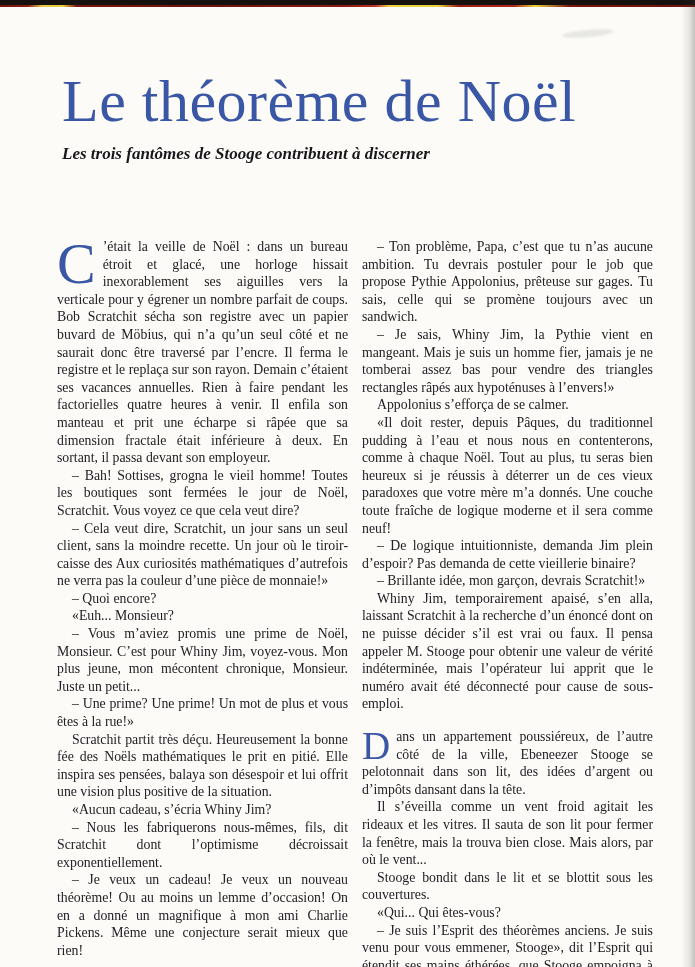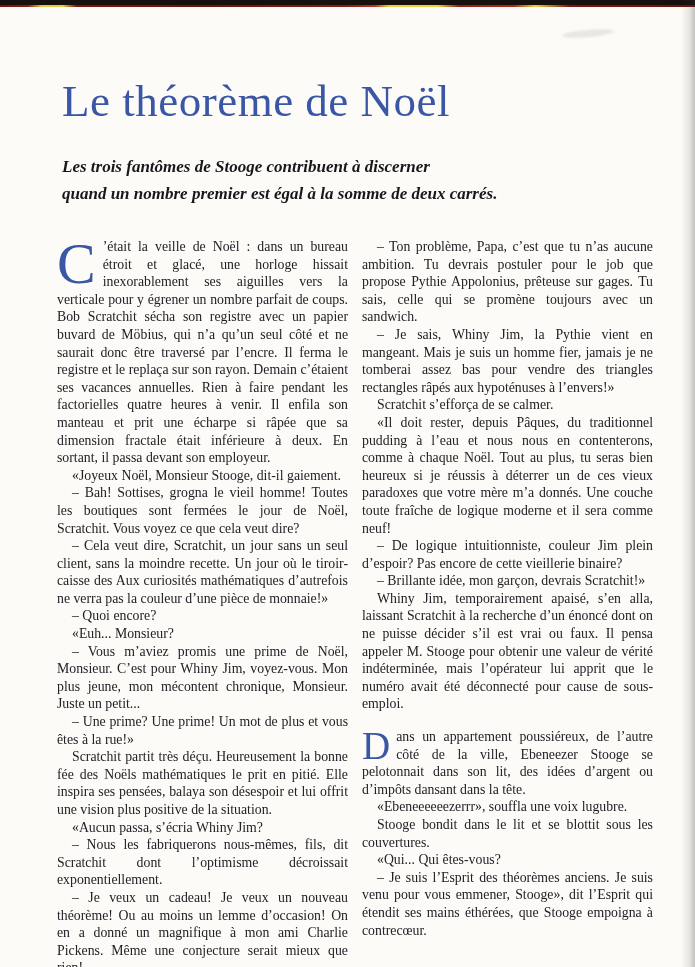--- a/index.html
+++ b/index.html
@@ -28,24 +28,24 @@
     background: linear-gradient(90deg, rgba(60,55,50,0) 0%, rgba(60,55,50,0.10) 55%, rgba(50,45,40,0.28) 100%);
     pointer-events: none;
   }
   .scan-smudge {
     position: absolute; left: 562px; top: 30px; width: 52px; height: 7px;
     background: rgba(120,118,122,0.16); border-radius: 50%;
     transform: rotate(-5deg); filter: blur(1px);
   }
   header { position: absolute; left: 62px; top: 76px; width: 570px; }
   .title {
-    margin: 0; font-weight: 400; font-size: 45px; line-height: 50px;
+    margin: 0; font-weight: 400; font-size: 60px; line-height: 50px;
     color: var(--accent); letter-spacing: 0.5px;
   }
-  .subtitle { margin-top: 27px; font-style: italic; font-weight: 700; font-size: 17px; line-height: 27px; color: #18171c; }
+  .subtitle { margin-top: 14px; font-style: italic; font-weight: 700; font-size: 17px; line-height: 27px; color: #18171c; }
   .subtitle div { white-space: nowrap; }
   .columns {
     position: absolute; left: 57px; top: 238px; width: 596px;
     display: flex; gap: 14px;
   }
   .col {
     width: 291px; text-align: justify; hyphens: auto;
     font-size: 13.8px; line-height: 17.6px;
   }
   p.para { margin: 0; text-indent: 15px; }
@@ -63,49 +63,47 @@
 
 <div class="page">
   <div class="top-edge"></div>
   <div class="top-line"></div>
   <div class="scan-smudge"></div>
 
   <header>
     <h1 class="title">Le théorème de Noël</h1>
     <div class="subtitle">
       <div>Les trois fantômes de Stooge contribuent à discerner</div>
-      <div>quand un nombre premier est égal à la somme de deux carrés.</div>
     </div>
   </header>
 
   <div class="columns">
     <div class="col">
         <p class="para no-indent"><span class="dropcap">C</span><span class="run">’était la veille de Noël : dans un bureau étroit et glacé, une horloge hissait inexorablement ses aiguilles vers la verticale pour y égrener un nombre parfait de coups. Bob Scratchit sécha son registre avec un papier buvard de Möbius, qui n’a qu’un seul côté et ne saurait donc être traversé par l’encre. Il ferma le registre et le replaça sur son rayon. Demain c’étaient ses vacances annuelles. Rien à faire pendant les factorielles quatre heures à venir. Il enfila son manteau et prit une écharpe si râpée que sa dimension fractale était inférieure à deux. En sortant, il passa devant son employeur.</span></p>
-        <p class="para"><span class="run">«Joyeux Noël, Monsieur Stooge, dit-il gaiement.</span></p>
         <p class="para"><span class="run">– Bah! Sottises, grogna le vieil homme! Toutes les boutiques sont fermées le jour de Noël, Scratchit. Vous voyez ce que cela veut dire?</span></p>
         <p class="para"><span class="run">– Cela veut dire, Scratchit, un jour sans un seul client, sans la moindre recette. Un jour où le tiroir-caisse des </span><span class="run italic">Aux curiosités mathématiques d’autrefois</span><span class="run"> ne verra pas la couleur d’une pièce de monnaie!»</span></p>
         <p class="para"><span class="run">– Quoi encore?</span></p>
         <p class="para"><span class="run">«Euh... Monsieur?</span></p>
         <p class="para"><span class="run">– Vous m’aviez promis une prime de Noël, Monsieur. C’est pour Whiny Jim, voyez-vous. Mon plus jeune, mon mécontent chronique, Monsieur. Juste un petit...</span></p>
         <p class="para"><span class="run">– Une prime? Une prime! Un mot de plus et vous êtes à la rue!»</span></p>
         <p class="para"><span class="run">Scratchit partit très déçu. Heureusement la bonne fée des Noëls mathématiques le prit en pitié. Elle inspira ses pensées, balaya son désespoir et lui offrit une vision plus positive de la situation.</span></p>
-        <p class="para"><span class="run">«Aucun passa, s’écria Whiny Jim?</span></p>
+        <p class="para"><span class="run">«Aucun cadeau, s’écria Whiny Jim?</span></p>
         <p class="para"><span class="run">– Nous les fabriquerons nous-mêmes, fils, dit Scratchit dont l’optimisme décroissait exponentiellement.</span></p>
         <p class="para"><span class="run">– Je veux un cadeau! Je veux un nouveau théorème! Ou au moins un lemme d’occasion! On en a donné un magnifique à mon ami Charlie Pickens. Même une conjecture serait mieux que rien!</span></p>
       </div>
     <div class="col">
         <p class="para"><span class="run">– Ton problème, Papa, c’est que tu n’as aucune ambition. Tu devrais postuler pour le job que propose Pythie Appolonius, prêteuse sur gages. Tu sais, celle qui se promène toujours avec un sandwich.</span></p>
         <p class="para"><span class="run">– Je sais, Whiny Jim, la Pythie vient en mangeant. Mais je suis un homme fier, jamais je ne tomberai assez bas pour vendre des triangles rectangles râpés aux hypoténuses à l’envers!»</span></p>
-        <p class="para"><span class="run">Scratchit s’efforça de se calmer.</span></p>
+        <p class="para"><span class="run">Appolonius s’efforça de se calmer.</span></p>
         <p class="para"><span class="run">«Il doit rester, depuis Pâques, du traditionnel pudding à l’eau et nous nous en contenterons, comme à chaque Noël. Tout au plus, tu seras bien heureux si je réussis à déterrer un de ces vieux paradoxes que votre mère m’a donnés. Une couche toute fraîche de logique moderne et il sera comme neuf!</span></p>
-        <p class="para"><span class="run">– De logique intuitionniste, couleur Jim plein d’espoir? Pas encore de cette vieillerie binaire?</span></p>
+        <p class="para"><span class="run">– De logique intuitionniste, demanda Jim plein d’espoir? Pas demanda de cette vieillerie binaire?</span></p>
         <p class="para"><span class="run">– Brillante idée, mon garçon, devrais Scratchit!»</span></p>
         <p class="para"><span class="run">Whiny Jim, temporairement apaisé, s’en alla, laissant Scratchit à la recherche d’un énoncé dont on ne puisse décider s’il est vrai ou faux. Il pensa appeler M. Stooge pour obtenir une valeur de vérité indéterminée, mais l’opérateur lui apprit que le numéro avait été déconnecté pour cause de sous-emploi.</span></p>
         <p class="para no-indent space-before"><span class="dropcap dropcap-2">D</span><span class="run">ans un appartement poussiéreux, de l’autre côté de la ville, Ebeneezer Stooge se pelotonnait dans son lit, des idées d’argent ou d’impôts dansant dans la tête.</span></p>
-        <p class="para"><span class="run">«Ebeneeeeeezerrr», souffla une voix lugubre.</span></p>
+        <p class="para"><span class="run">Il s’éveilla comme un vent froid agitait les rideaux et les vitres. Il sauta de son lit pour fermer la fenêtre, mais la trouva bien close. Mais alors, par où le vent...</span></p>
         <p class="para"><span class="run">Stooge bondit dans le lit et se blottit sous les couvertures.</span></p>
         <p class="para"><span class="run">«Qui... Qui êtes-vous?</span></p>
         <p class="para"><span class="run">– Je suis l’</span><span class="run italic">Esprit des théorèmes anciens.</span><span class="run"> Je suis venu pour vous emmener, Stooge», dit l’Esprit qui étendit ses mains éthérées, que Stooge empoigna à contrecœur.</span></p>
       </div>
   </div>
 
   <div class="right-shadow"></div>
 </div>
 
 </body></html>

